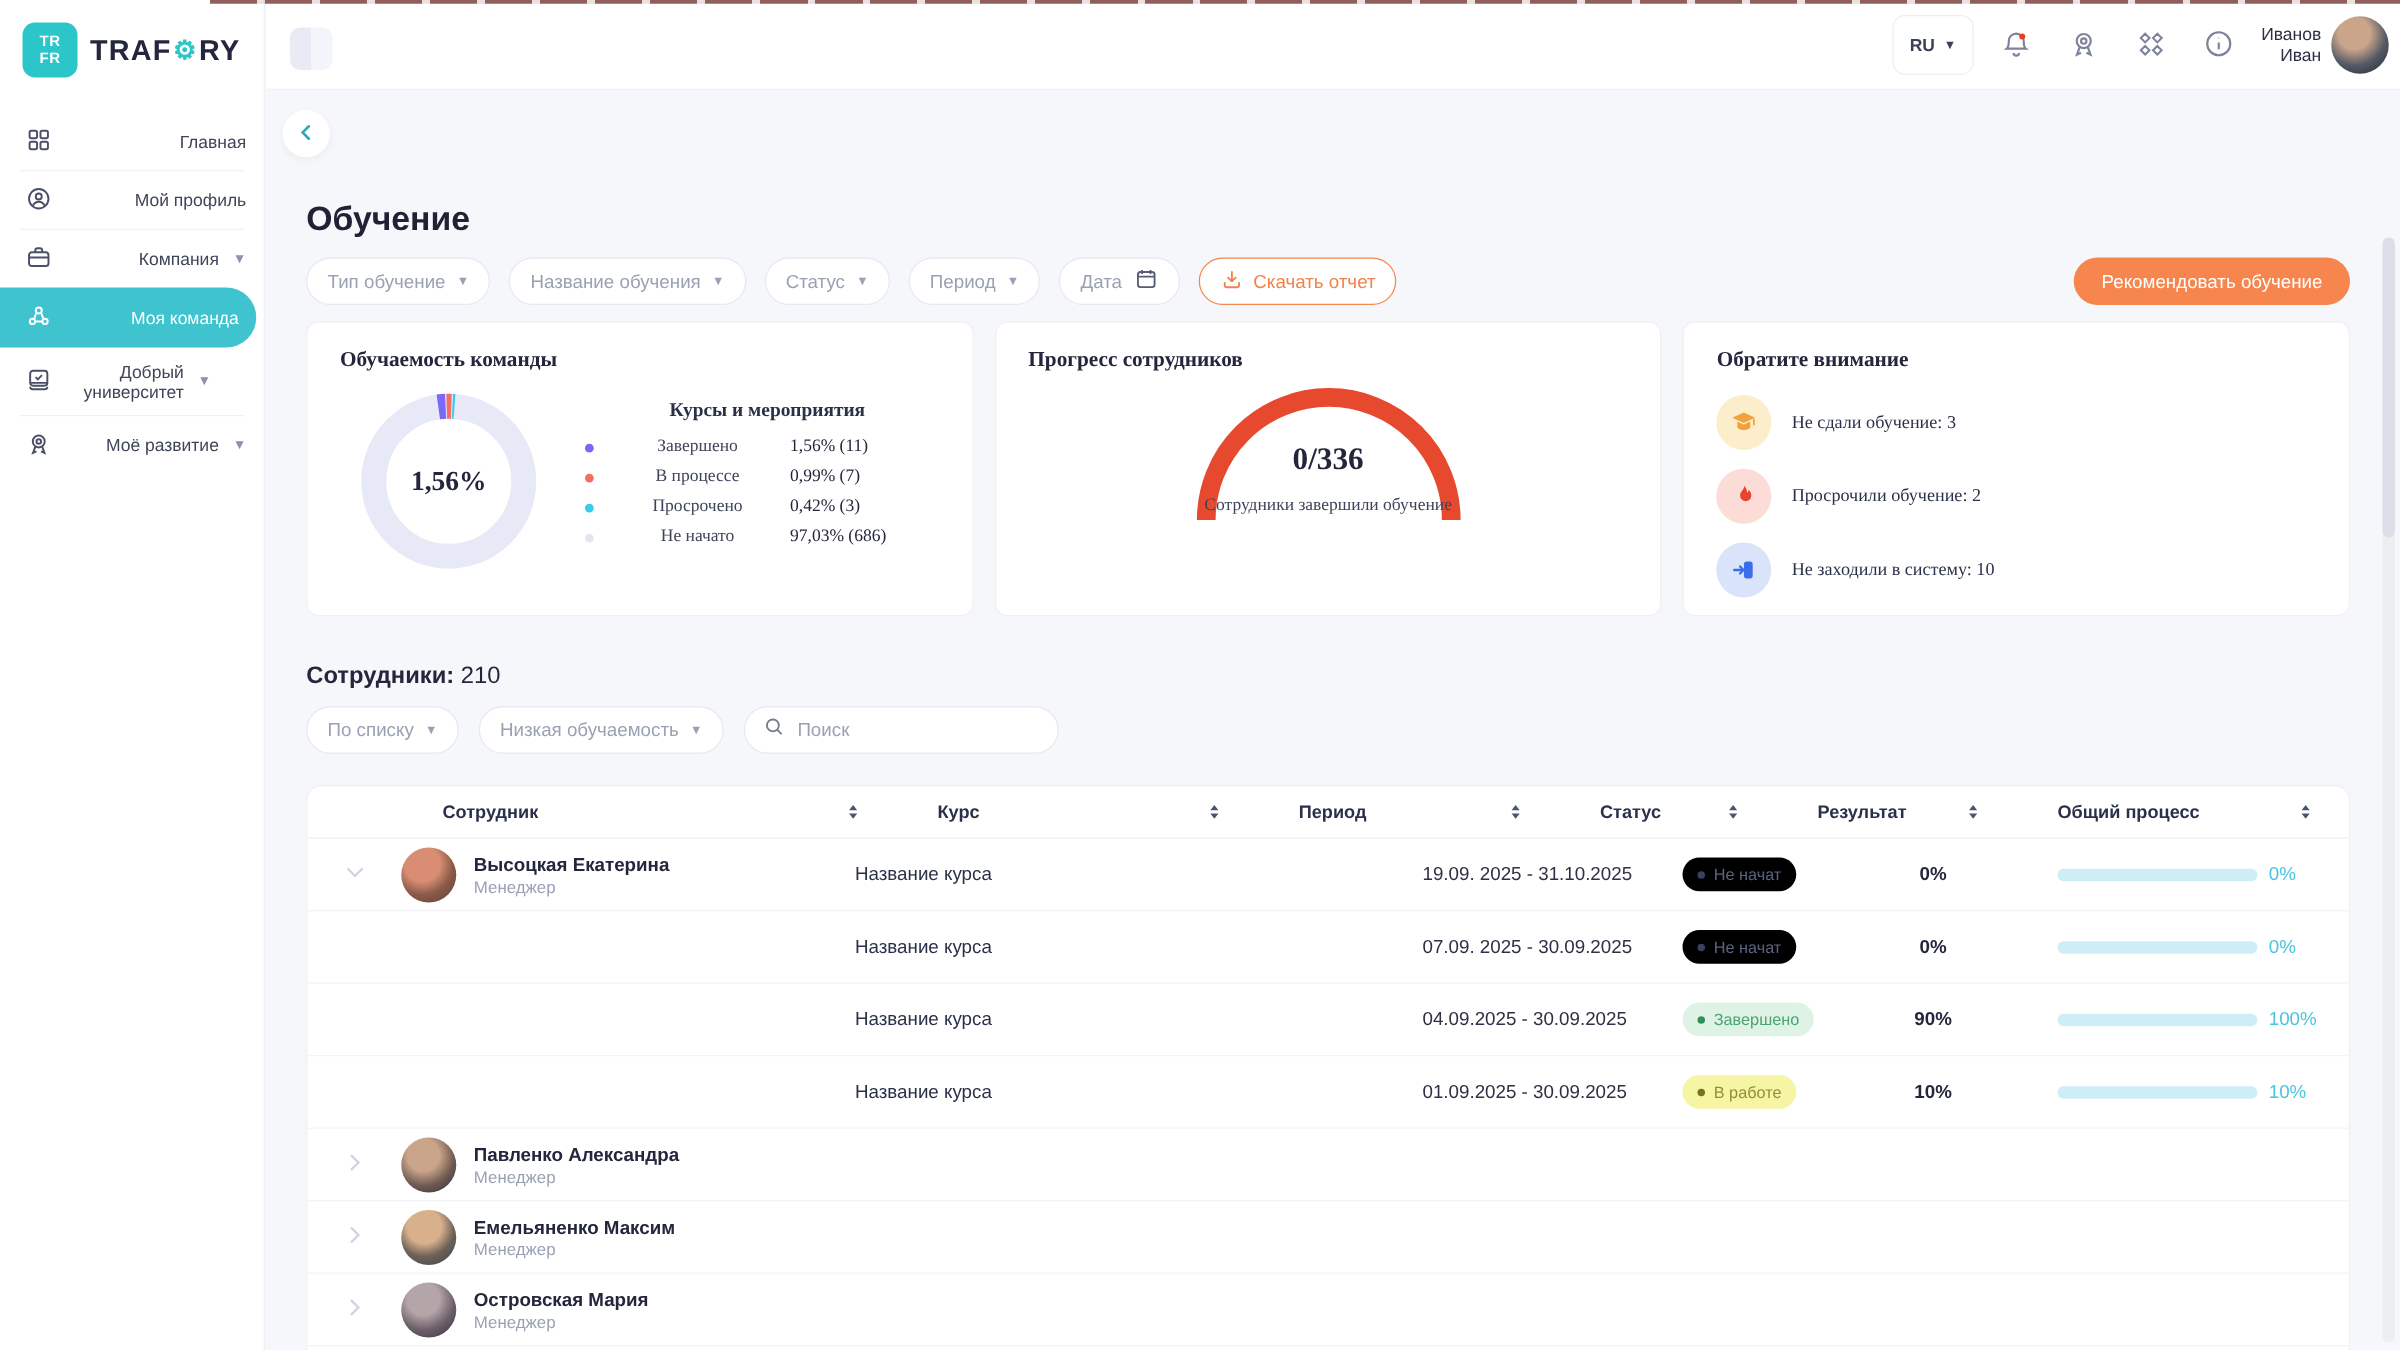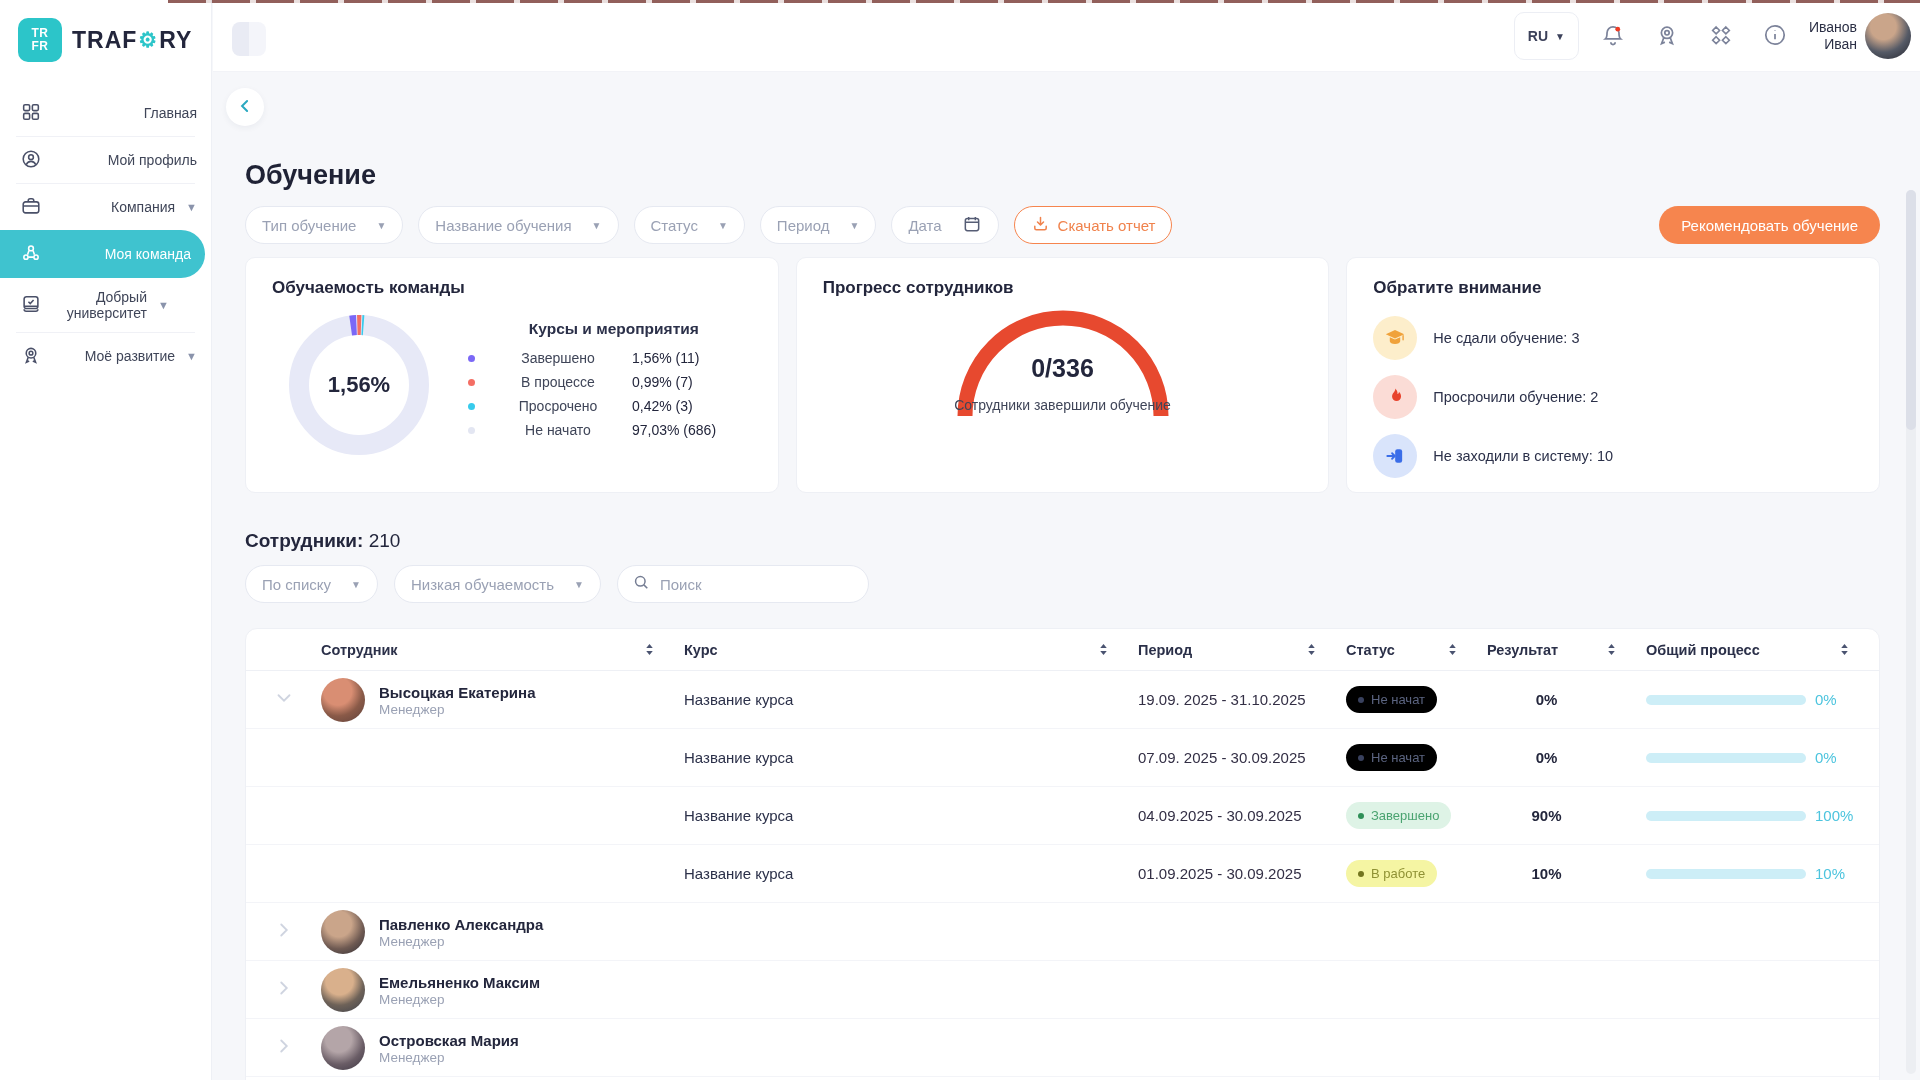--- a/index.html
+++ b/index.html
@@ -49,30 +49,30 @@
     background:repeating-linear-gradient(90deg, rgba(109,42,36,.75) 0 38px, rgba(109,42,36,.15) 38px 44px); }
 
   
   .content { position:absolute; left:213px; top:72px; right:0; bottom:0; }
   .back-btn { position:absolute; left:13px; top:16px; width:38px; height:38px; border-radius:50%;
     background:#fff; border:none; box-shadow:0 2px 6px rgba(40,50,80,.06); cursor:pointer;
     display:flex; align-items:center; justify-content:center; }
   .page-title { position:absolute; left:32px; top:88px; font-size:27px; font-weight:bold; color:#1f2235; }
 
   .toolbar { position:absolute; left:32px; top:134px; right:40px; height:38px; display:flex; gap:15px; }
-  .pill { display:inline-flex; align-items:center; gap:20px; height:38px; padding:0 16px;
+  .pill { display:inline-flex; align-items:center; gap:9px; height:38px; padding:0 16px;
     background:#fff; border:1px solid #e6e9f1; border-radius:19px; font-size:15px; color:#9aa1b4; cursor:pointer; }
   .pill .chev { font-size:10px; color:#9aa1b4; }
   .pill.download { border:1.5px solid #f6854e; color:#f0824c; gap:8px; }
   .recommend { position:absolute; right:0; top:0; height:38px; padding:0 22px; border:none; cursor:pointer;
     background:#f6854e; color:#fff; font-size:15px; border-radius:19px; font-family:inherit; }
 
   
   .cards { position:absolute; left:32px; top:185px; right:40px; height:236px; display:flex; gap:17px; }
-  .card { flex:1; background:#fff; border-radius:10px; border:1px solid #eef0f5; padding:20px 26px; position:relative; }
+  .card { flex:1; background:#fff; border-radius:10px; border:1px solid #eef0f5; padding:20px 26px; position:relative;font-family:Liberation Serif, serif; }
   .card-title { font-size:17px; font-weight:bold; color:#23263c; }
 
   .donut-wrap { position:absolute; left:34px; top:48px; width:158px; height:158px; }
   .donut-center { position:absolute; inset:0; display:flex; align-items:center; justify-content:center;
     font-size:22px; font-weight:bold; color:#23263c; }
   .legend { position:absolute; left:222px; top:62px; right:18px;text-align:center; }
   .legend-title { font-size:15.5px; font-weight:bold; color:#2b3049; margin-bottom:12px; }
   .legend-row { display:flex; align-items:center; font-size:14px; color:#3f4558; margin-bottom:8px; }
   .legend-row .dot { width:7px; height:7px; border-radius:50%; margin-right:9px; flex:0 0 7px; }
   .legend-row .l-lbl { width:148px; }
@@ -96,21 +96,21 @@
   .search-pill { display:flex; align-items:center; gap:9px; width:252px; height:38px; padding:0 14px;
     background:#fff; border:1px solid #e6e9f1; border-radius:19px; }
   .search-pill input { border:none; outline:none; font-size:15px; color:#3f4558; width:100%;
     font-family:inherit; background:transparent; }
   .search-pill input::placeholder { color:#9aa1b4; }
 
   
   .table-card { position:absolute; left:32px; top:556px; right:40px; bottom:-4px; background:#fff;
     border:1px solid #eef0f5; border-radius:12px 12px 0 0; overflow:hidden; }
   .trow { display:grid; grid-template-columns:75px 363px 1fr 208px 141px 159px 233px; align-items:center; }
-  .thead { height:42px; border-bottom:1px solid #eef0f5; font-size:14.5px; font-weight:bold; color:#2b3049; }
+  .thead { height:42px; border-bottom:1px solid #eef0f5; font-size:14.5px; font-weight:bold; color:#2b3049;gap:33px; }
   .th { display:flex; align-items:center; padding-right:28px; }
   .th .sort { margin-left:auto; cursor:pointer; display:flex; }
   .row { height:58px; border-bottom:1px solid #f3f4f8; font-size:15px; }
   .cell-exp { display:flex; justify-content:center; cursor:pointer; }
   .emp-cell { display:flex; align-items:center; gap:14px; }
   .emp-cell .avatar { width:44px; height:44px; }
   .emp-name { font-size:15px; font-weight:bold; color:#23263c; line-height:19px; }
   .emp-role { font-size:13.5px; color:#9aa1b4; }
   .course { color:#2b3049; }
   .period { color:#332f45; }

